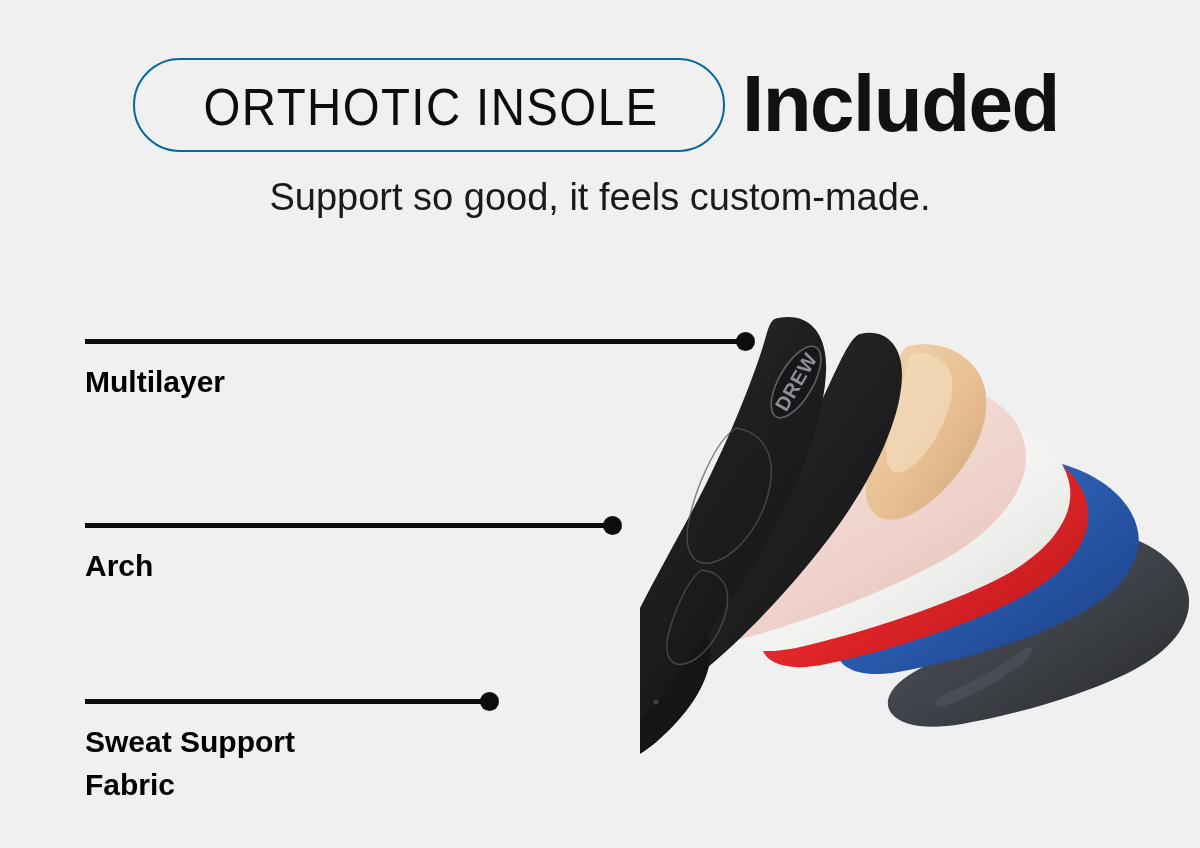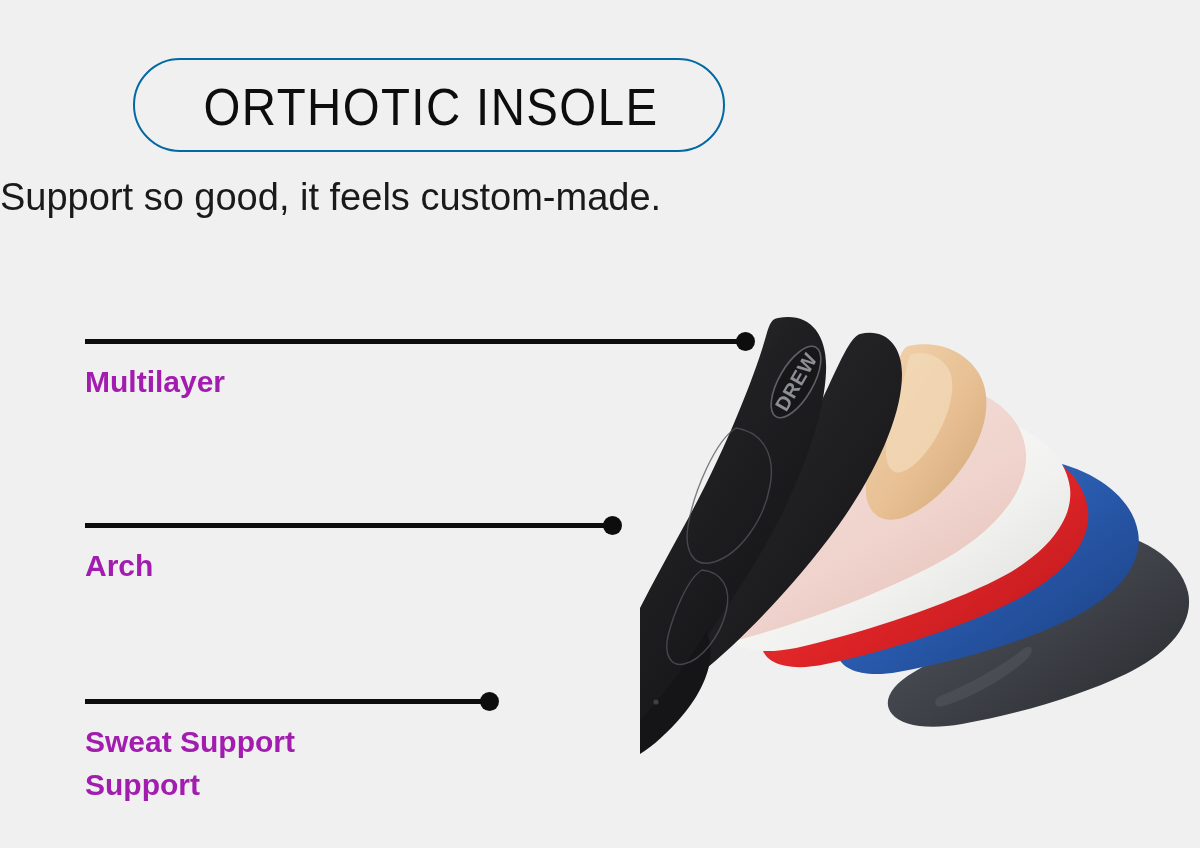--- a/index.html
+++ b/index.html
@@ -64,20 +64,21 @@
     font-weight: 700;
     letter-spacing: -1.5px;
     color: #111111;
     white-space: nowrap;
   }
   #subheadline {
     position: absolute;
     left: 0;
     top: 176px;
     width: 1200px;
+    text-align: center;
     font-size: 38px;
     font-weight: 400;
     color: #1a1a1a;
     letter-spacing: 0px;
   }
 
   
   .feature {
     position: absolute;
     left: 85px;
@@ -94,21 +95,21 @@
     height: 19px;
     border-radius: 50%;
     background: #0d0d0d;
   }
   .feature-label {
     position: absolute;
     left: 0;
     font-size: 30px;
     font-weight: 700;
     line-height: 43px;
-    color: #a21caf;
+    color: #000000;
     white-space: nowrap;
   }
   .feature-label span {
     display: block;
   }
 
   
   #product-image {
     position: absolute;
     left: 640px;
@@ -121,20 +122,21 @@
 <body>
 
 <div id="stage">
 
   <div id="header-row">
 
     <div id="badge-pill">
       <div id="badge-label">ORTHOTIC INSOLE</div>
     </div>
 
+    <div id="headline-included">Included</div>
   </div>
 
   <div id="subheadline">Support so good, it feels custom-made.</div>
 
   <div class="feature">
     <div class="feature-rule" style="top:339px; width:660px;"></div>
     <div class="feature-dot" style="left:651px; top:332px;"></div>
     <div class="feature-label" style="top:360px;">
       <span>Multilayer</span>
     </div>
@@ -146,21 +148,21 @@
     <div class="feature-label" style="top:544px;">
       <span>Arch</span>
     </div>
   </div>
 
   <div class="feature">
     <div class="feature-rule" style="top:699px; width:404px;"></div>
     <div class="feature-dot" style="left:395px; top:692px;"></div>
     <div class="feature-label" style="top:720px;">
       <span>Sweat Support</span>
-      <span>Support</span>
+      <span>Fabric</span>
     </div>
   </div>
 
   <svg id="product-image" viewBox="0 0 560 510">
     <defs>
       <linearGradient id="gBlackTop" x1="0.15" y1="0" x2="0.9" y2="1">
         <stop offset="0%" stop-color="#3a3a3e"></stop>
         <stop offset="35%" stop-color="#202023"></stop>
         <stop offset="100%" stop-color="#0e0e11"></stop>
       </linearGradient>

